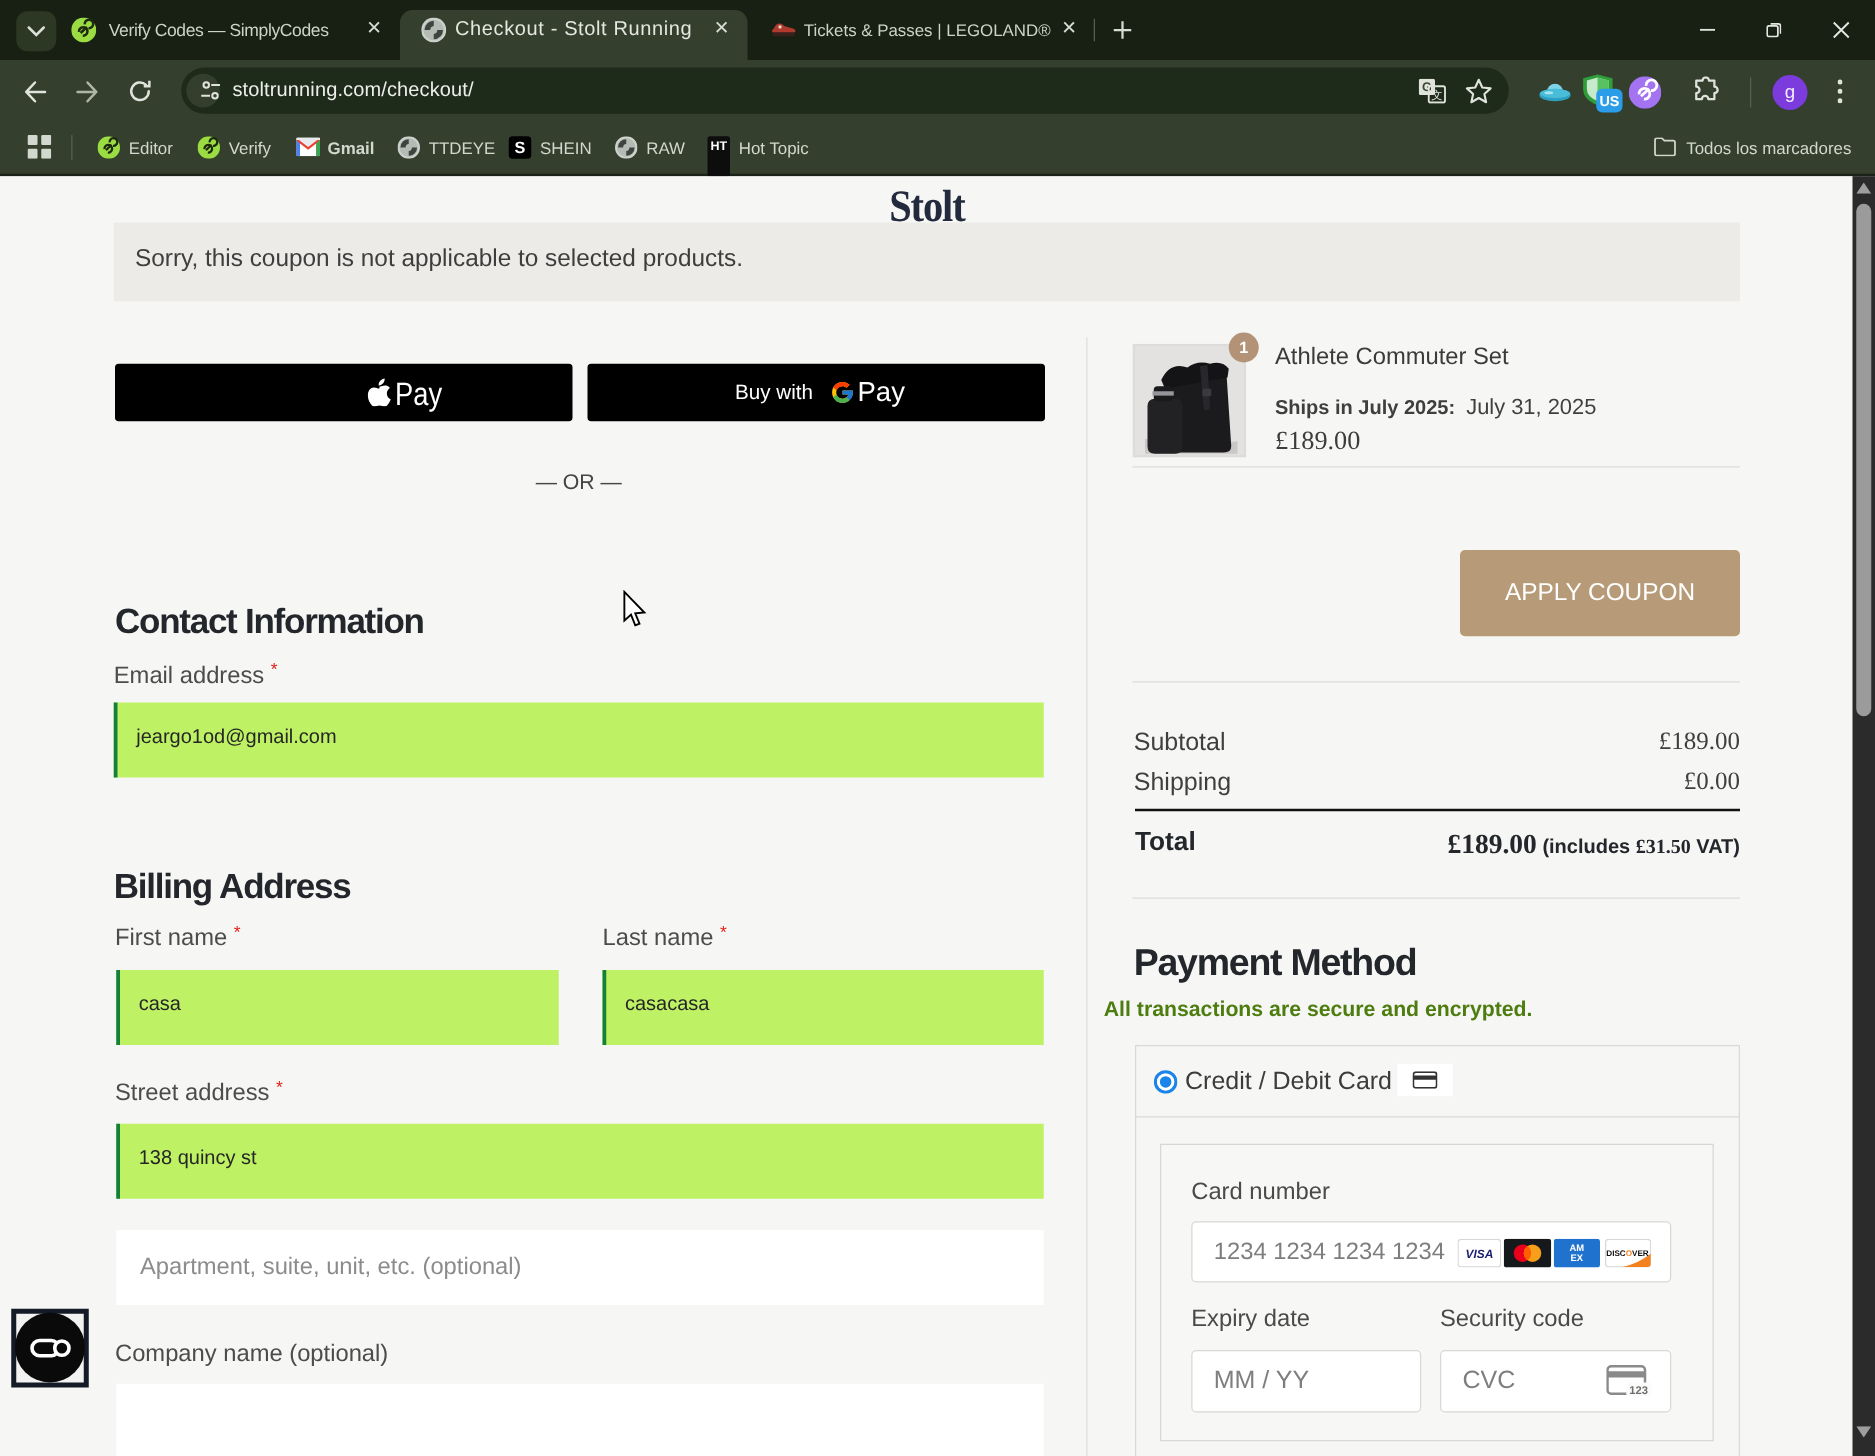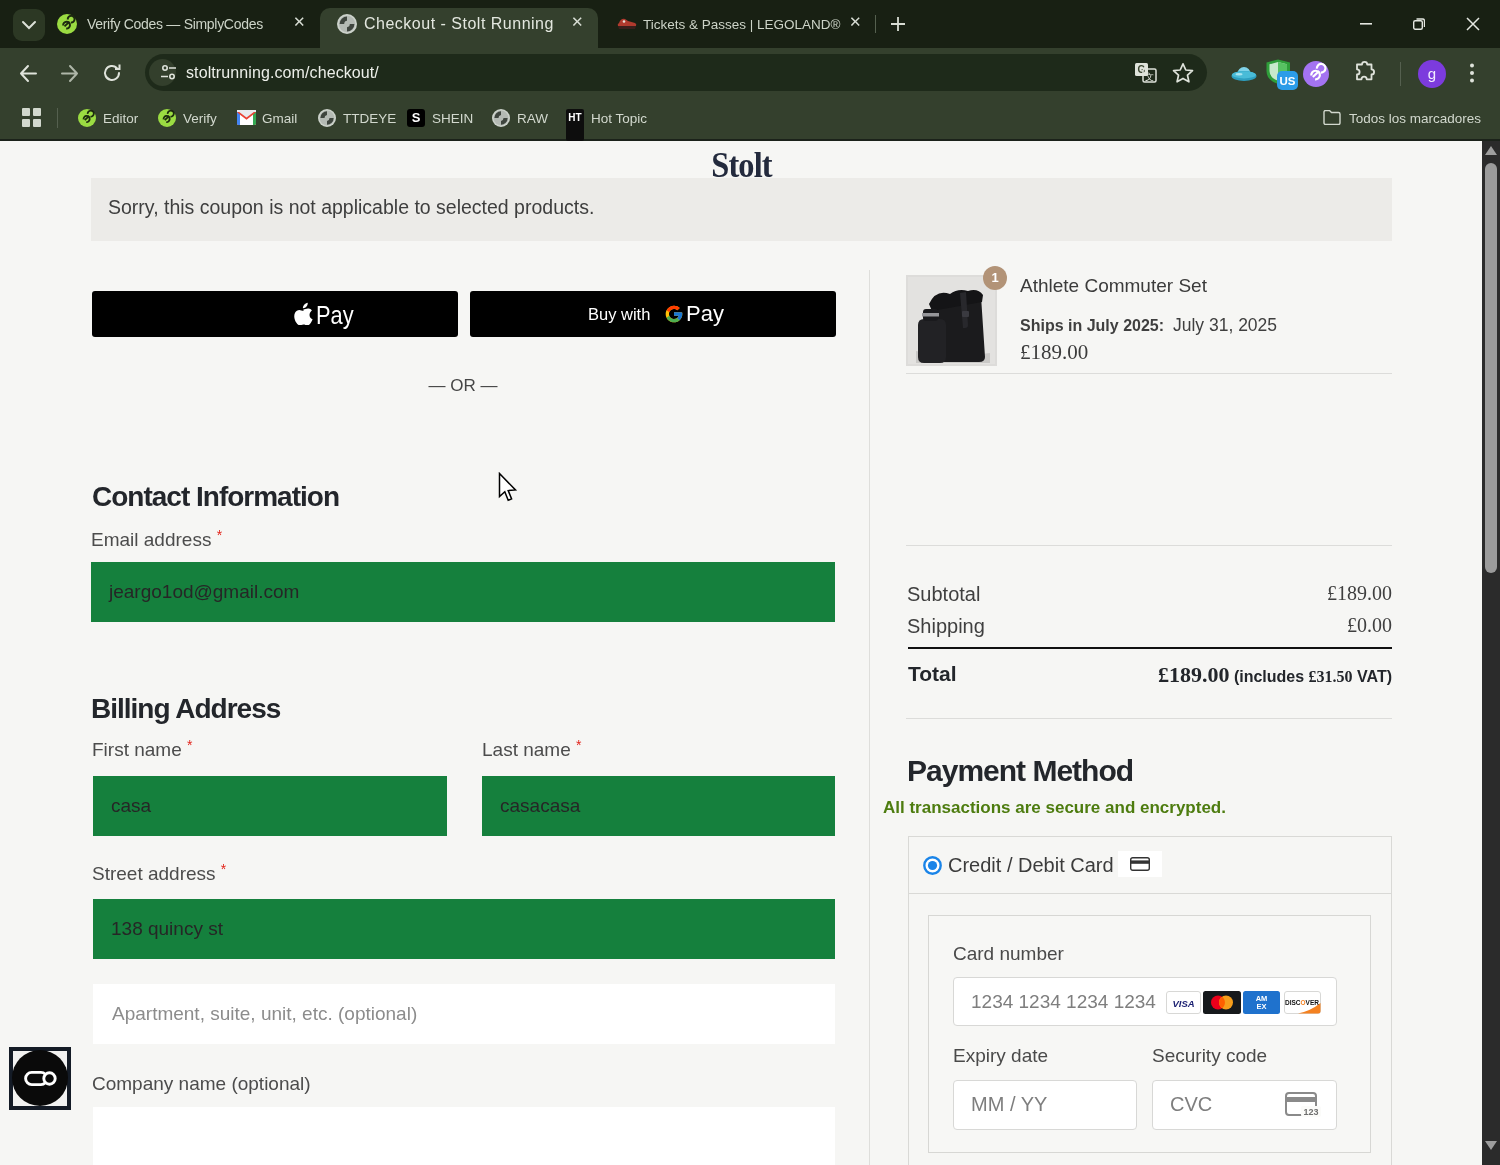--- a/index.html
+++ b/index.html
@@ -29,21 +29,21 @@
   #vdivider { position:absolute; left:869px; top:129px; width:1px; height:895px; background:#dededb; }
   #logo { position:absolute; left:0; top:3px; width:1482px; text-align:center; font-family:"Liberation Serif", serif; font-weight:bold; font-size:36px; color:#232a3d; }
   #logo span { display:inline-block; transform:scaleX(0.9); transform-origin:center; letter-spacing:-1px; }
   #alert { position:absolute; left:91px; top:37px; width:1301px; height:63px; background:#ecebe8; }
   #alert span { position:absolute; left:17px; top:18px; font-size:19.5px; color:#3e3e3e; }
   .blackbtn { position:absolute; top:150px; height:46px; background:#000; border-radius:3px; color:#fff;padding-left:36px; }
   #orline { position:absolute; left:91px; top:235px; width:744px; text-align:center; color:#454545; font-size:17px; }
   h2.sec { position:absolute; font-size:28px; font-weight:bold; color:#23262b; letter-spacing:-1px; }
   .lbl { position:absolute; font-size:19px; color:#4c4c4c; }
   .req { color:#e2231a; font-size:14px; vertical-align:6px; }
-  .input-blue { position:absolute; background:#15803d; border-left:3px solid #15803c; font-size:19px; color:#262626; }
+  .input-blue { position:absolute; background:#bef264; border-left:3px solid #15803c; font-size:16px; color:#262626; }
   .input-white { position:absolute; background:#ffffff; font-size:19px; color:#262626; }
   .ph { color:#8c8c8c; }
   .ival { position:absolute; left:15px; }
 
   
   .rlbl { font-size:20px; color:#3f3f3f; }
 
   
   #sbtrack { position:absolute; left:1482px; top:141px; width:18px; height:1024px; background:#2b2b2b; }
   #sbthumb { position:absolute; left:3px; top:22px; width:12px; height:410px; background:#9b9b9b; border-radius:6px; }
@@ -185,21 +185,21 @@
       <path d="M7.5 12.4 L12.5 7.6" stroke="#1d2a10" stroke-width="2"></path>
     </svg>
   <div class="bm" style="left:183px;">Verify</div>
   <svg class="abs" style="left:237px;top:110px" width="19" height="15" viewBox="0 0 19 15">
       <rect x="0" y="0" width="19" height="15" rx="1.5" fill="#fff"></rect>
       <path d="M0 1.5 L9.5 8.5 L19 1.5 V0 H0z" fill="#e8eaed"></path>
       <path d="M0 13.5 V2 L2.2 2 L9.5 7.6 L16.8 2 H19 V13.5 a1.5 1.5 0 0 1 -1.5 1.5 H16 V4.8 L9.5 9.7 L3 4.8 V15 H1.5 A1.5 1.5 0 0 1 0 13.5z" fill="#ea4335"></path>
       <path d="M0 2 V13.5 A1.5 1.5 0 0 0 1.5 15 H3 V4.8z" fill="#4285f4"></path>
       <path d="M19 2 V13.5 A1.5 1.5 0 0 1 17.5 15 H16 V4.8z" fill="#34a853"></path>
     </svg>
-  <div class="bm" style="left:262px;">Gmail</div>
+  <div class="bm" style="left:262px;font-weight:bold;">Gmail</div>
   <svg class="abs" style="left:318px;top:109px" width="18" height="18" viewBox="0 0 20 20">
       <circle cx="10" cy="10" r="10" fill="#ccd2cb"></circle>
       <circle cx="10" cy="10" r="8.2" fill="#b4bab4"></circle>
       <path d="M10 2.6 A7.4 7.4 0 0 0 2.6 10 L7.2 10 A3.2 3.2 0 0 1 10 6.8 z" fill="#3e453e"></path>
       <path d="M10 17.4 A7.4 7.4 0 0 0 17.4 10 L12.8 10 A3.2 3.2 0 0 1 10 13.2 z" fill="#3e453e"></path>
     </svg>
   <div class="bm" style="left:343px;">TTDEYE</div>
   <div class="abs" style="left:407px;top:109px;width:18px;height:18px;background:#000;border-radius:3px;color:#fff;font-weight:bold;font-size:13px;text-align:center;line-height:18px;">S</div>
   <div class="bm" style="left:432px;">SHEIN</div>
   <svg class="abs" style="left:492px;top:109px" width="18" height="18" viewBox="0 0 20 20">
@@ -278,20 +278,23 @@
     <rect x="56" y="36" width="7" height="6" rx="1" fill="#3a3a40"></rect>
     <path d="M12 50 Q12 44 18 44 L34 44 Q40 44 40 50 L40 82 Q40 88 34 88 L18 88 Q12 88 12 82 z" fill="#222225"></path>
     <rect x="17" y="34" width="15" height="12" rx="3" fill="#1a1a1d"></rect>
     <rect x="16" y="38" width="17" height="3.5" fill="#96969a"></rect>
   </svg>
   <div class="abs" style="left:983px;top:266px;width:24px;height:24px;border-radius:50%;background:#b29377;color:#fff;font-size:13px;font-weight:bold;text-align:center;line-height:24px;">1</div>
   <div class="abs" style="left:1020px;top:275px;font-size:19px;color:#3b3b3b;">Athlete Commuter Set</div>
   <div class="abs" style="left:1020px;top:315px;font-size:16px;color:#3f3f3f;"><b>Ships in July 2025:</b>&nbsp; <span style="font-family:Liberation Sans, sans-serif;font-size:17.5px;">July 31, 2025</span></div>
   <div class="abs" style="left:1020px;top:340px;font-size:21px;color:#3c3c3c;font-family:'Liberation Serif',serif;">£189.00</div>
   <div class="abs" style="left:906px;top:373px;width:486px;height:1px;background:#dcdcda;"></div>
+  <div class="abs" style="left:1168px;top:440px;width:224px;height:69px;background:#b79b79;border-radius:4px;">
+      <span style="position:absolute;width:100%;top:23px;text-align:center;font-size:19.5px;color:#fff;letter-spacing:0px;">APPLY COUPON</span>
+    </div>
   <div class="abs" style="left:906px;top:545px;width:486px;height:1px;background:#dcdcda;"></div>
   <div class="abs rlbl" style="left:907px;top:583px;">Subtotal</div>
   <div class="abs rlbl" style="left:906px;top:582px;width:486px;text-align:right;font-family:'Liberation Serif',serif;">£189.00</div>
   <div class="abs rlbl" style="left:907px;top:615px;">Shipping</div>
   <div class="abs rlbl" style="left:906px;top:614px;width:486px;text-align:right;font-family:'Liberation Serif',serif;">£0.00</div>
   <div class="abs" style="left:908px;top:647px;width:484px;height:2px;background:#111;"></div>
   <div class="abs" style="left:908px;top:662px;font-size:21px;font-weight:bold;color:#23262b;">Total</div>
   <div class="abs" style="left:906px;top:662px;width:486px;text-align:right;color:#23262b;"><span style="font-size:22px;font-weight:bold;font-family:'Liberation Serif',serif;">£189.00</span> <span style="font-size:16px;font-weight:bold;">(includes <span style="font-family:'Liberation Serif',serif;">£31.50</span> VAT)</span></div>
   <div class="abs" style="left:906px;top:718px;width:486px;height:1px;background:#dcdcda;"></div>
   <div class="abs" style="left:907px;top:754px;font-size:30px;font-weight:bold;color:#23262b;letter-spacing:-1px;">Payment Method</div>

